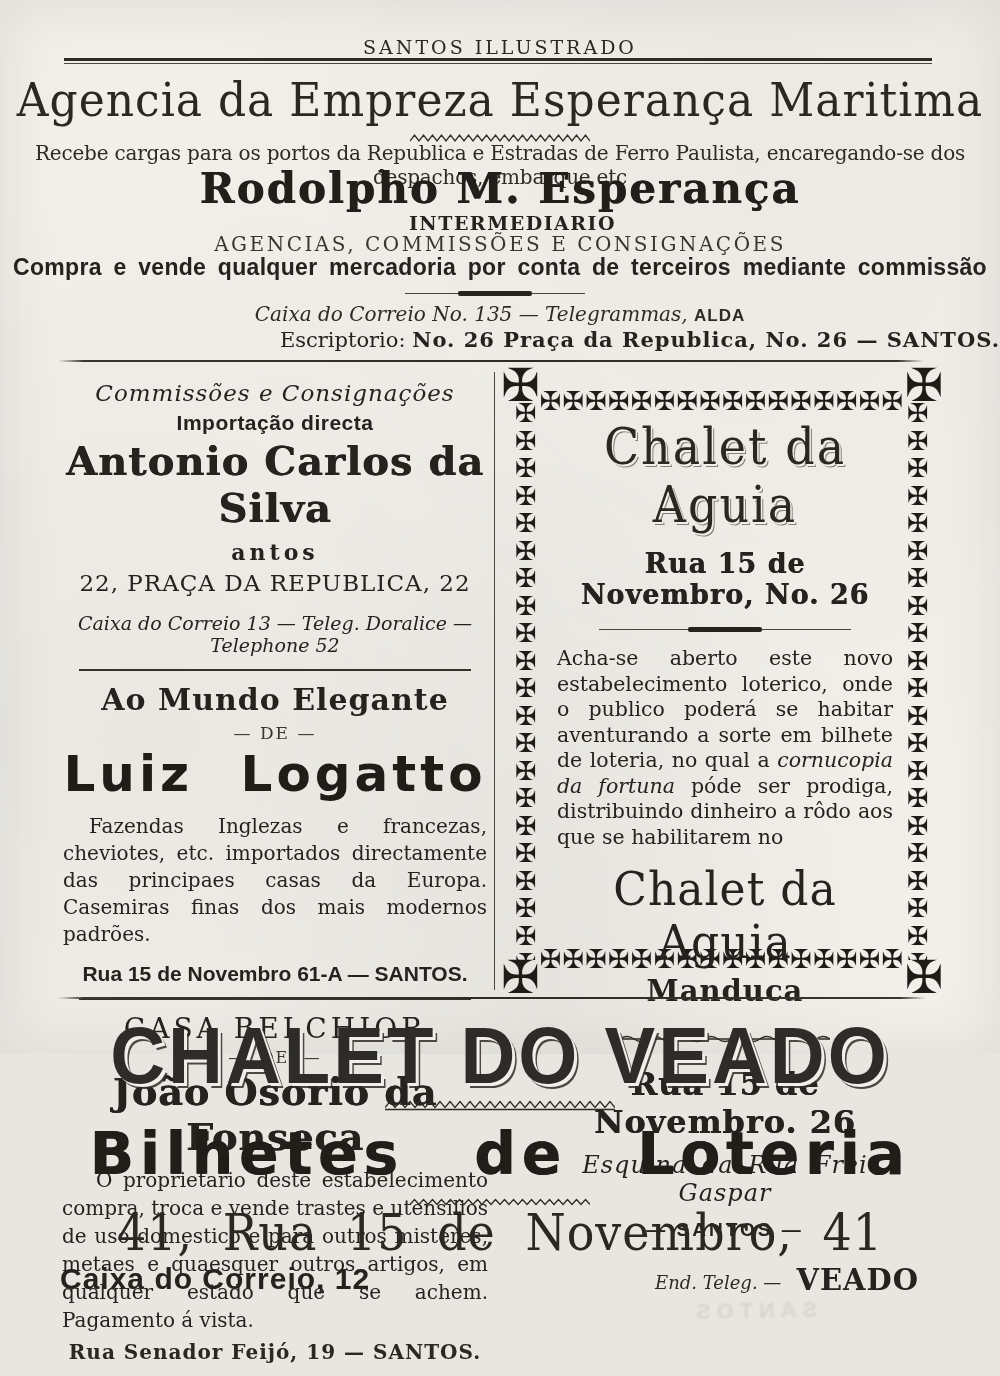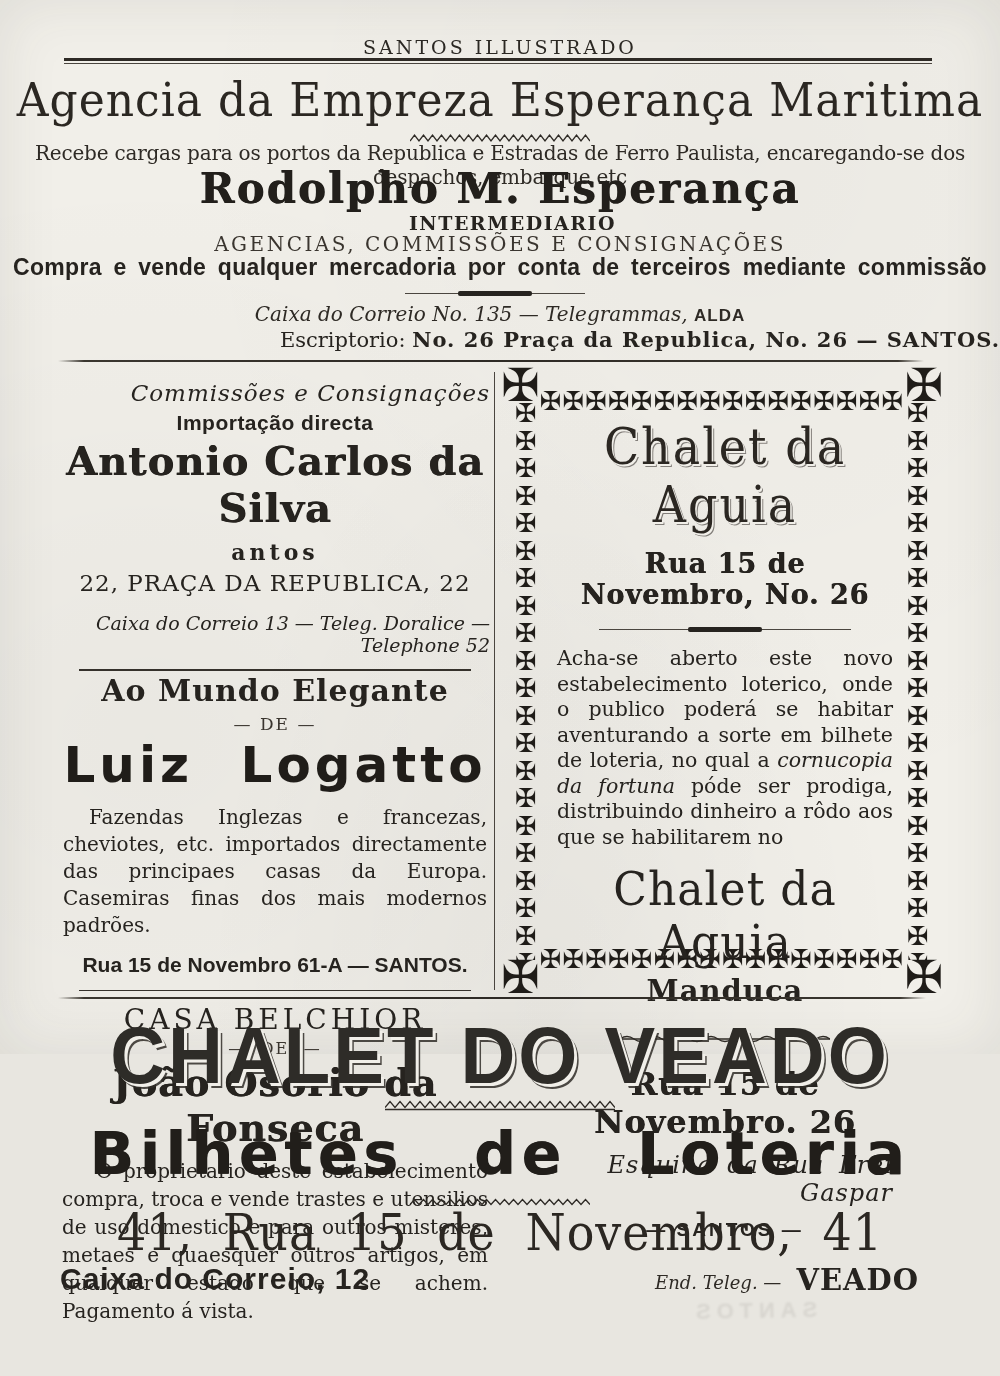--- a/index.html
+++ b/index.html
@@ -16,21 +16,21 @@
       radial-gradient(ellipse at 75% 15%, rgba(0,0,0,0.025), transparent 55%),
       radial-gradient(ellipse at 15% 70%, rgba(0,0,0,0.03), transparent 55%),
       radial-gradient(ellipse at 55% 95%, rgba(0,0,0,0.04), transparent 45%),
       #f1efe9;
     box-shadow:inset 0 0 60px rgba(60,55,45,0.10);
   }
   .abs{position:absolute;}
   .ctr{left:0;right:0;text-align:center;}
   .sans{font-family:"Liberation Sans","DejaVu Sans",sans-serif;}
   .dsans{font-family:"DejaVu Sans","Liberation Sans",sans-serif;}
-  .it{font-style:italic;text-align:right;}
+  .it{font-style:italic;}
 
   
   .dbl-rule{border-top:3px solid #2e2a25;border-bottom:1px solid #4a453f;height:2px;}
   .full-rule{height:2px;background:linear-gradient(to right,rgba(46,42,37,0),#3a362f 3%,#2e2a25 50%,#3a362f 97%,rgba(46,42,37,0));}
   .thin-rule{height:1.6px;background:#35312b;}
   .crule{height:6px;position:relative;}
   .crule::before{content:'';position:absolute;left:0;right:0;top:3px;height:1.2px;background:#4a453f;}
   .crule::after{content:'';position:absolute;left:50%;transform:translateX(-50%);top:1px;width:74px;height:5px;background:#26231f;border-radius:2px;}
 
   
@@ -50,21 +50,21 @@
 
   
   #left-col{left:60px;top:370px;width:430px;text-align:center;}
   .sv-l1{font-size:23px;margin-top:10px;letter-spacing:1px;}
   .sv-l2{font-size:21px;font-weight:bold;margin-top:5px;letter-spacing:0.5px;}
   .sv-name{font-size:40px;font-weight:bold;margin-top:2px;letter-spacing:1px;text-shadow:0.6px 0 0 #221f1b;}
   .sv-city{font-size:22px;font-weight:bold;margin-top:8px;letter-spacing:4px;}
   .sv-addr{font-size:23px;margin-top:5px;letter-spacing:1px;}
   .sv-contacts{font-size:19px;margin-top:16px;}
   .col-hr{width:392px;margin:13px auto 0 auto;}
-  .lg-store{font-size:30px;font-weight:bold;margin-top:2px;letter-spacing:1px;}
+  .lg-store{font-size:30px;font-weight:bold;margin-top:11px;letter-spacing:1px;}
   .lg-de{font-size:17px;margin-top:6px;letter-spacing:2px;color:#3a352f;}
   .lg-name{font-size:50px;font-weight:bold;margin-top:2px;letter-spacing:4px;word-spacing:26px;color:#201d19;}
   .lg-body{font-size:20px;line-height:27px;text-align:justify;width:424px;margin:10px auto 0 auto;text-indent:26px;}
   .lg-addr{font-size:21px;font-weight:bold;margin-top:14px;}
   .bc-store{font-size:28px;margin-top:12px;letter-spacing:4px;}
   .bc-de{font-size:16px;margin-top:3px;letter-spacing:2px;color:#3a352f;}
   .bc-name{font-size:38px;font-weight:bold;margin-top:2px;letter-spacing:1px;text-shadow:0.6px 0 0 #221f1b;}
   .bc-body{font-size:20px;line-height:28px;text-align:justify;width:426px;margin:7px auto 0 auto;text-indent:34px;}
   .bc-addr{font-size:20px;font-weight:bold;margin-top:6px;letter-spacing:1px;color:#2b2722;}
 
@@ -159,20 +159,21 @@
       <div class="lg-addr sans">Rua 15 de Novembro 61-A — SANTOS.</div>
     </div>
 
     <div class="thin-rule col-hr"></div>
 
     <div>
       <div class="bc-store">CASA BELCHIOR</div>
       <div class="bc-de">—: DE :—</div>
       <div class="bc-name">João Osorio da Fonseca</div>
       <div class="bc-body">O proprietario deste estabelecimento compra, troca e vende trastes e utensilios de uso domestico e para outros misteres, metaes e quaesquer outros artigos, em qualquer estado que se achem. Pagamento á vista.</div>
+      <div class="bc-addr">Rua Senador Feijó, 19 — SANTOS.</div>
     </div>
   </div>
 
   <div id="col-divider" class="abs"></div>
 
   <div id="aguia-box" class="abs">
     <div class="cross-row top">✠✠✠✠✠✠✠✠✠✠✠✠✠✠✠✠</div>
     <div class="cross-row bottom">✠✠✠✠✠✠✠✠✠✠✠✠✠✠✠✠</div>
     <div class="cross-col left">✠
 ✠

